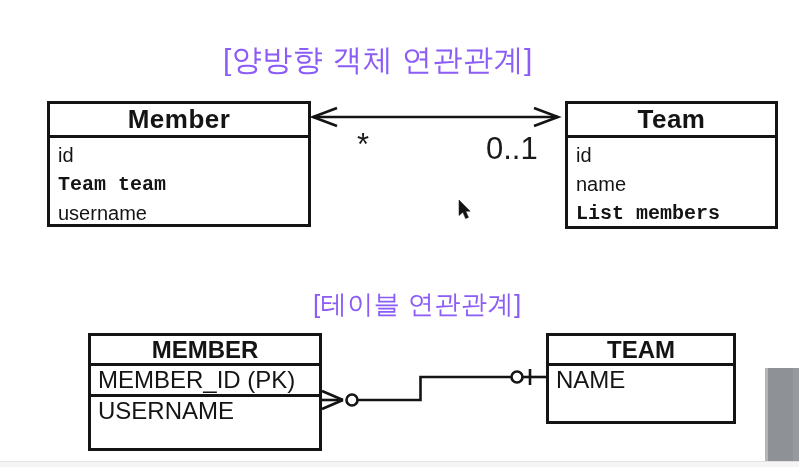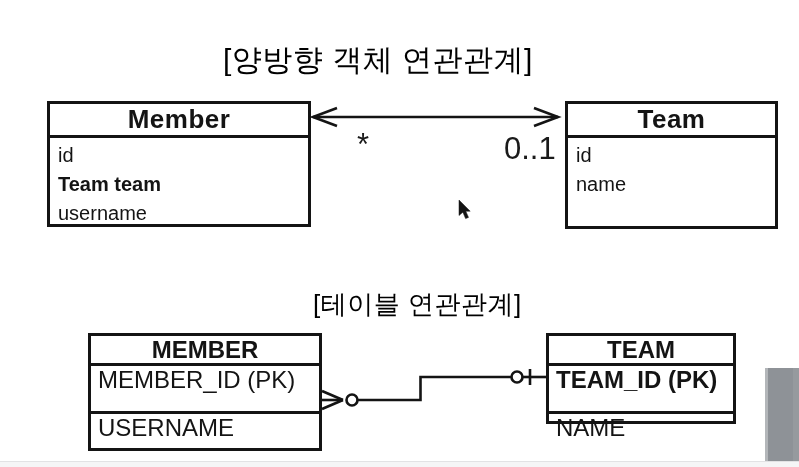--- a/index.html
+++ b/index.html
@@ -10,21 +10,21 @@
     overflow:hidden;
     font-family:"Liberation Sans", sans-serif;
     color:#141414;
   }
 
   
   .diagram-title{
     position:absolute;
     font-size:30px;
     font-weight:400;
-    color:#000000;
+    color:#8b5cf6;
     white-space:nowrap;
     letter-spacing:0.5px;
   }
   .diagram-title.small{font-size:26px;}
 
   
   .class-box{
     position:absolute;
     border:3px solid #141414;
     background:#ffffff;
@@ -40,21 +40,21 @@
     letter-spacing:0.5px;
   }
   .class-box .box-body{
     padding:3px 0 0 8px;
   }
   .class-box .field-row{
     font-size:20px;
     line-height:29px;
     white-space:nowrap;
   }
-  .bold{font-weight:700;}
+  .bold{font-weight:700;font-family:Liberation Mono, monospace;}
 
   
   .table-box{
     position:absolute;
     border:3px solid #141414;
     background:#ffffff;
     box-sizing:border-box;
   }
   .table-box .tbl-header{
     height:27px;
@@ -65,21 +65,21 @@
     font-size:24px;
   }
   .table-box .tbl-row{
     font-size:24px;
     line-height:27px;
     padding-left:7px;
     white-space:nowrap;
   }
   .table-box .tbl-row.sep{
     border-bottom:3px solid #141414;
-    padding-bottom:18px;
+    padding-bottom:1px;
   }
 
   
   .multiplicity{
     position:absolute;
     font-size:31px;
     color:#1a1a1a;
   }
 
   
@@ -119,37 +119,37 @@
       <div class="field-row bold">Team team</div>
       <div class="field-row">username</div>
     </div>
   </div>
 
   <div class="class-box" style="left:565px;top:101px;width:213px;height:128px;">
     <div class="box-header">Team</div>
     <div class="box-body">
       <div class="field-row">id</div>
       <div class="field-row">name</div>
+      <div class="field-row bold">List members</div>
     </div>
   </div>
 
   <div class="multiplicity" style="left:357px;top:127px;">*</div>
-  <div class="multiplicity" style="left:504px;top:131px;">0..1</div>
+  <div class="multiplicity" style="left:486px;top:131px;">0..1</div>
 
   <div class="diagram-title small" style="left:313px;top:287px;">[테이블 연관관계]</div>
 
   <div class="table-box" style="left:88px;top:333px;width:234px;height:118px;">
     <div class="tbl-header">MEMBER</div>
     <div class="tbl-row sep">MEMBER_ID (PK)</div>
     <div class="tbl-row">USERNAME</div>
   </div>
 
   <div class="table-box" style="left:546px;top:333px;width:190px;height:91px;">
     <div class="tbl-header">TEAM</div>
-    <div class="tbl-row sep bold">TEAM_ID (PK)</div>
     <div class="tbl-row">NAME</div>
   </div>
 
   <svg class="overlay" viewBox="0 0 799 467">
 
     <g stroke="#141414" stroke-width="2.6" fill="none">
       <line x1="313" y1="117" x2="558" y2="117"></line>
       <polyline points="337,108 313,117 337,126"></polyline>
       <polyline points="534,108 558,117 534,126"></polyline>
     </g>

